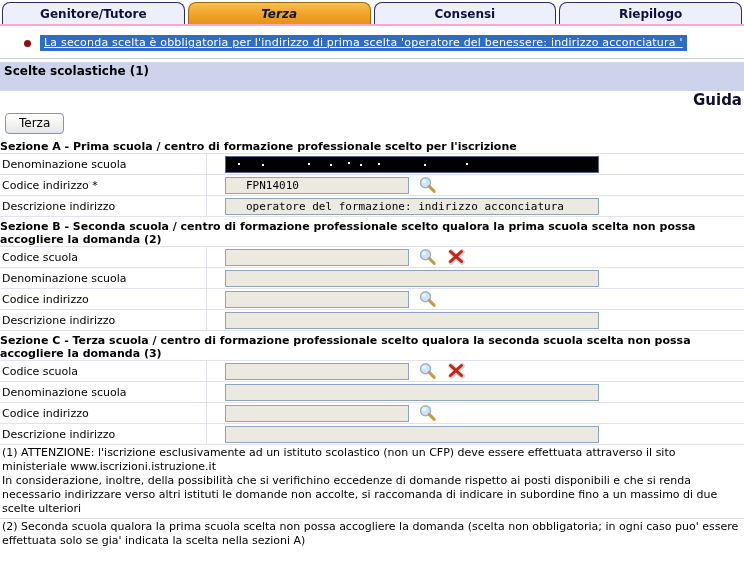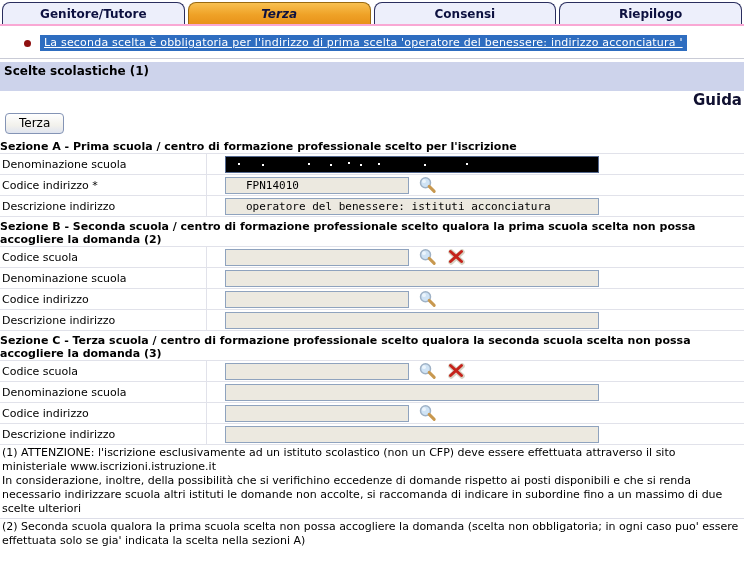--- a/index.html
+++ b/index.html
@@ -110,21 +110,21 @@
               <circle cx="6" cy="5.2" r="1.9" fill="#ecf5fc"></circle>
               <line x1="11.2" y1="10.4" x2="16.2" y2="15.4" stroke="#c8984f" stroke-width="3" stroke-linecap="round"></line>
             </svg>
         </span>
       </div>
     </div>
     <div class="frow">
       <div class="flabel">Descrizione indirizzo</div>
       <div class="ffield">
         <div class="ibox wide">
-            <span>operatore del benessere: istituti acconciatura</span>
+            <span>operatore del formazione: indirizzo acconciatura</span>
           </div>
       </div>
     </div>
   </div>
 
   <div class="sec-heading">Sezione B - Seconda scuola / centro di formazione professionale scelto qualora la prima scuola scelta non possa accogliere la domanda (2)</div>
   <div class="ftable">
     <div class="frow">
       <div class="flabel">Codice scuola</div>
       <div class="ffield">
@@ -216,20 +216,20 @@
     <div class="frow">
       <div class="flabel">Descrizione indirizzo</div>
       <div class="ffield">
           <div class="ibox wide"></div>
         </div>
     </div>
   </div>
 
   <div class="note">
     <span>(1) ATTENZIONE: l'iscrizione esclusivamente ad un istituto scolastico (non un CFP) deve essere effettuata attraverso il sito ministeriale www.iscrizioni.istruzione.it</span><br>
-    <span>In considerazione, inoltre, della possibilità che si verifichino eccedenze di domande rispetto ai posti disponibili e che si renda necessario indirizzare scuola altri istituti le domande non accolte, si raccomanda di indicare in subordine fino a un massimo di due scelte ulteriori</span>
+    <span>In considerazione, inoltre, della possibilità che si verifichino eccedenze di domande rispetto ai posti disponibili e che si renda necessario indirizzare verso altri istituti le domande non accolte, si raccomanda di indicare in subordine fino a un massimo di due scelte ulteriori</span>
   </div>
   <hr class="note-sep">
   <div class="note">
     <span>(2) Seconda scuola qualora la prima scuola scelta non possa accogliere la domanda (scelta non obbligatoria; in ogni caso puo' essere effettuata solo se gia' indicata la scelta nella sezioni A)</span>
   </div>
 
 </div>
 
 </body></html>

